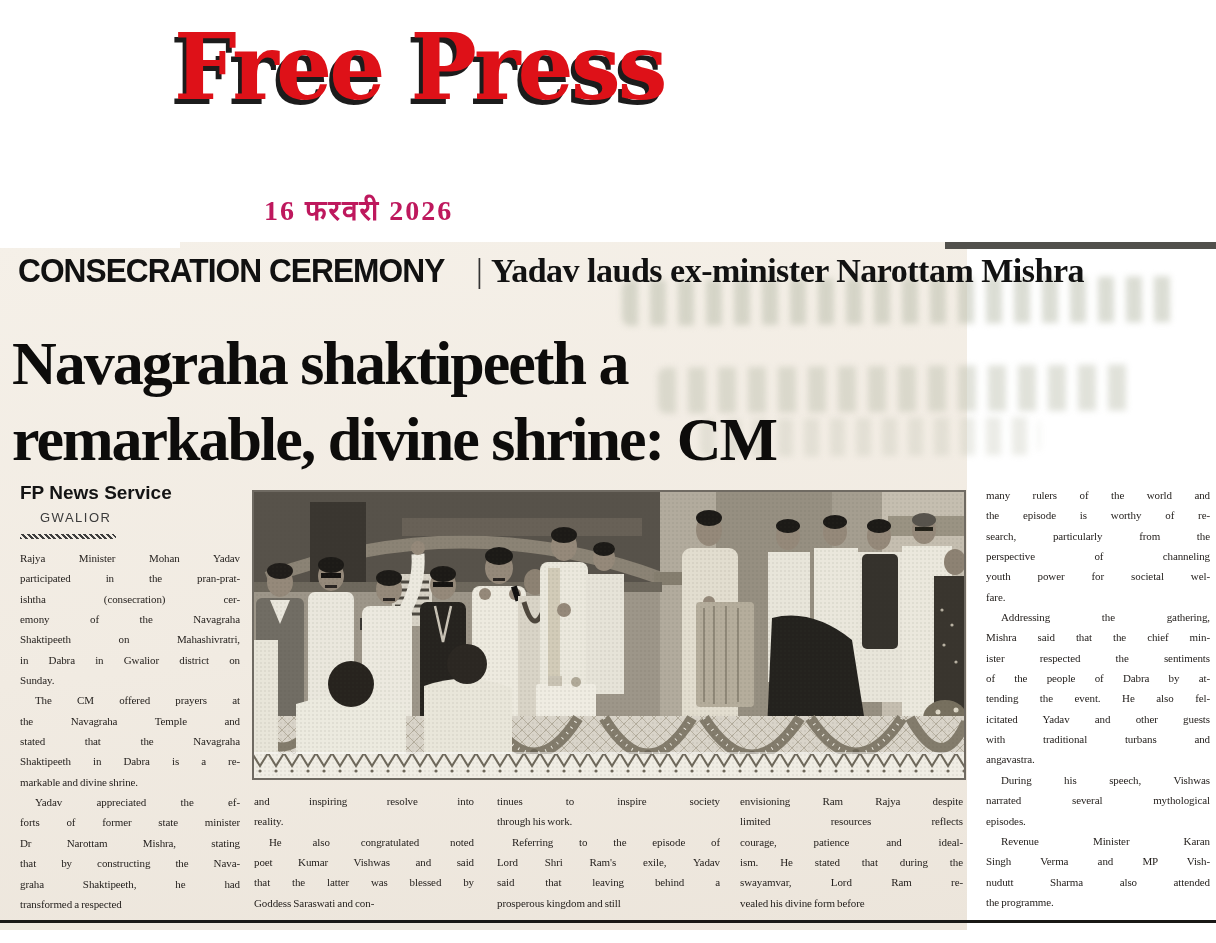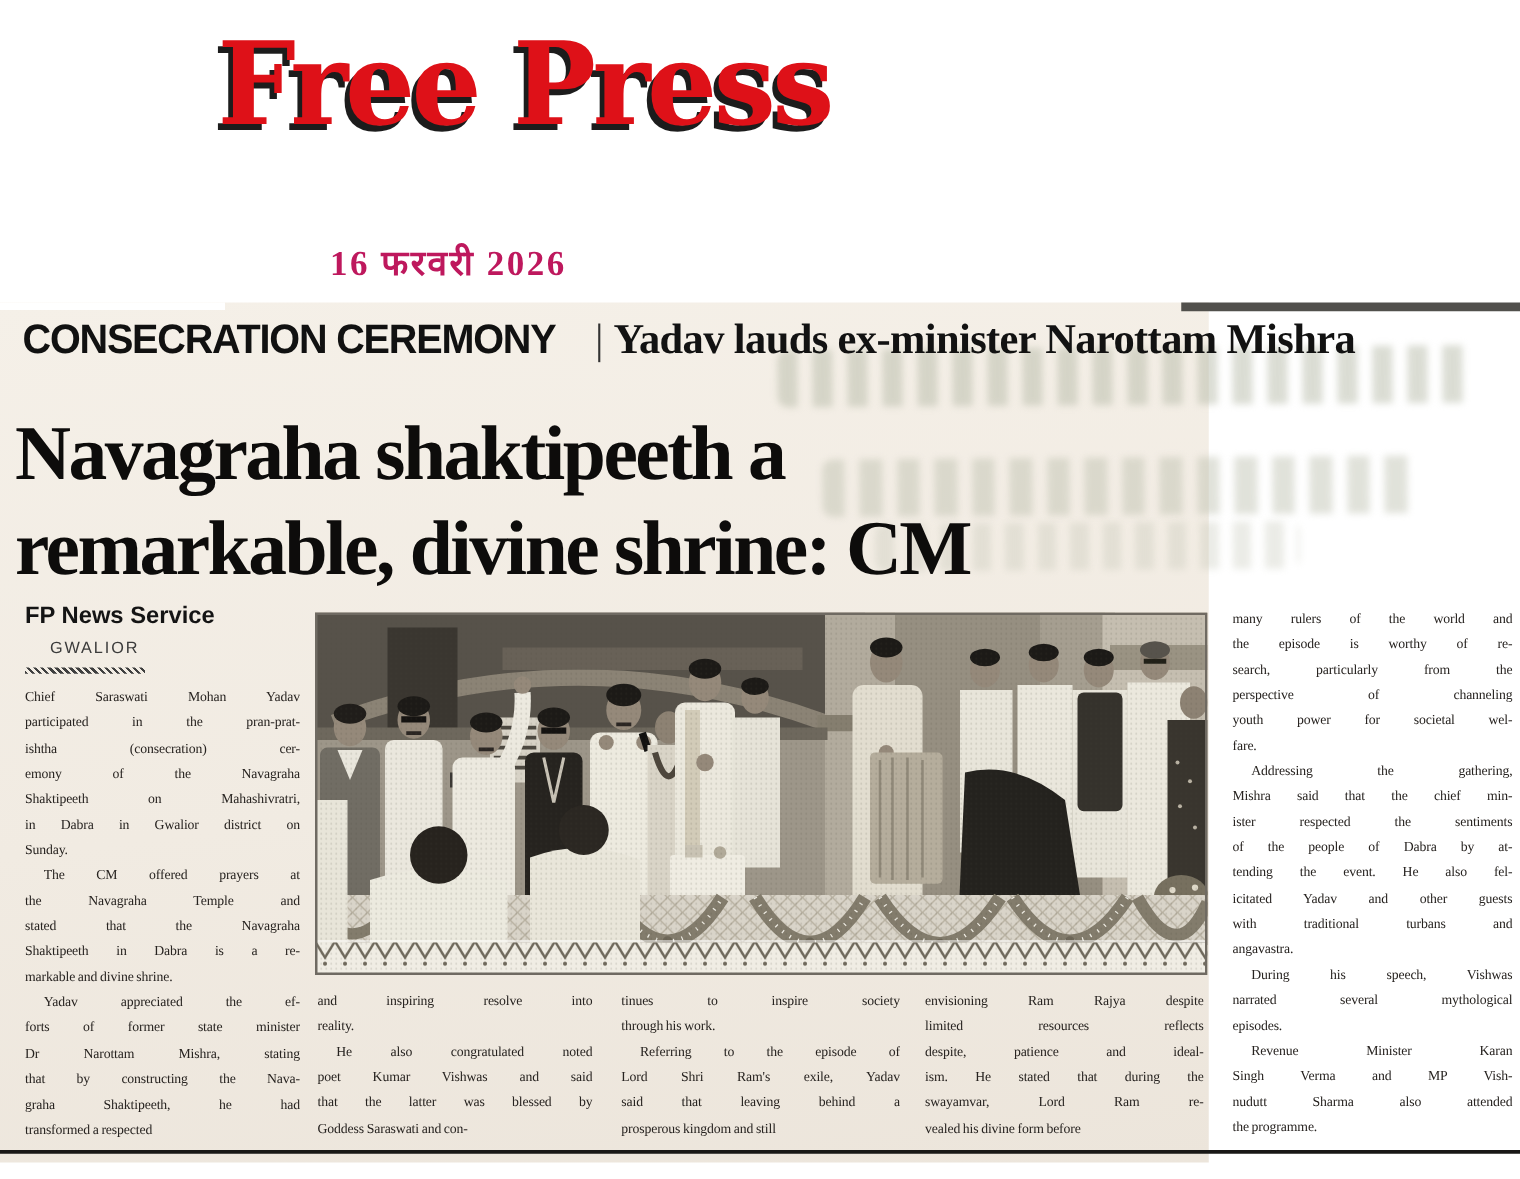--- a/index.html
+++ b/index.html
@@ -262,21 +262,21 @@
         <rect x="0" y="264" width="714" height="26" fill="#f0ede4"></rect>
         <rect x="0" y="264" width="714" height="26" fill="url(#zz)"></rect>
       </g>
 
       <rect x="0" y="0" width="714" height="290" fill="url(#ht)"></rect>
       <rect x="1" y="1" width="712" height="288" fill="none" stroke="#6f6a62" stroke-width="2"></rect>
     </svg>
   </div>
 
   <div id="col1" class="col">
-      <div class="bl">Chief Saraswati Mohan Yadav</div>
+      <div class="bl">Rajya Minister Mohan Yadav</div>
       <div class="bl">participated in the pran-prat-</div>
       <div class="bl">ishtha (consecration) cer-</div>
       <div class="bl">emony of the Navagraha</div>
       <div class="bl">Shaktipeeth on Mahashivratri,</div>
       <div class="bl">in Dabra in Gwalior district on</div>
       <div class="bl last">Sunday.</div>
       <div class="bl ind">The CM offered prayers at</div>
       <div class="bl">the Navagraha Temple and</div>
       <div class="bl">stated that the Navagraha</div>
       <div class="bl">Shaktipeeth in Dabra is a re-</div>
@@ -300,21 +300,21 @@
       <div class="bl">and inspiring resolve into</div>
       <div class="bl last">reality.</div>
       <div class="bl ind">He also congratulated noted</div>
       <div class="bl">poet Kumar Vishwas and said</div>
       <div class="bl">that the latter was blessed by</div>
       <div class="bl last">Goddess Saraswati and con-</div>
     </div>
   <div id="col4" class="col">
       <div class="bl">envisioning Ram Rajya despite</div>
       <div class="bl">limited resources reflects</div>
-      <div class="bl">despite, patience and ideal-</div>
+      <div class="bl">courage, patience and ideal-</div>
       <div class="bl">ism. He stated that during the</div>
       <div class="bl">swayamvar, Lord Ram re-</div>
       <div class="bl last">vealed his divine form before</div>
     </div>
   <div id="col5" class="col">
       <div class="bl">many rulers of the world and</div>
       <div class="bl">the episode is worthy of re-</div>
       <div class="bl">search, particularly from the</div>
       <div class="bl">perspective of channeling</div>
       <div class="bl">youth power for societal wel-</div>

